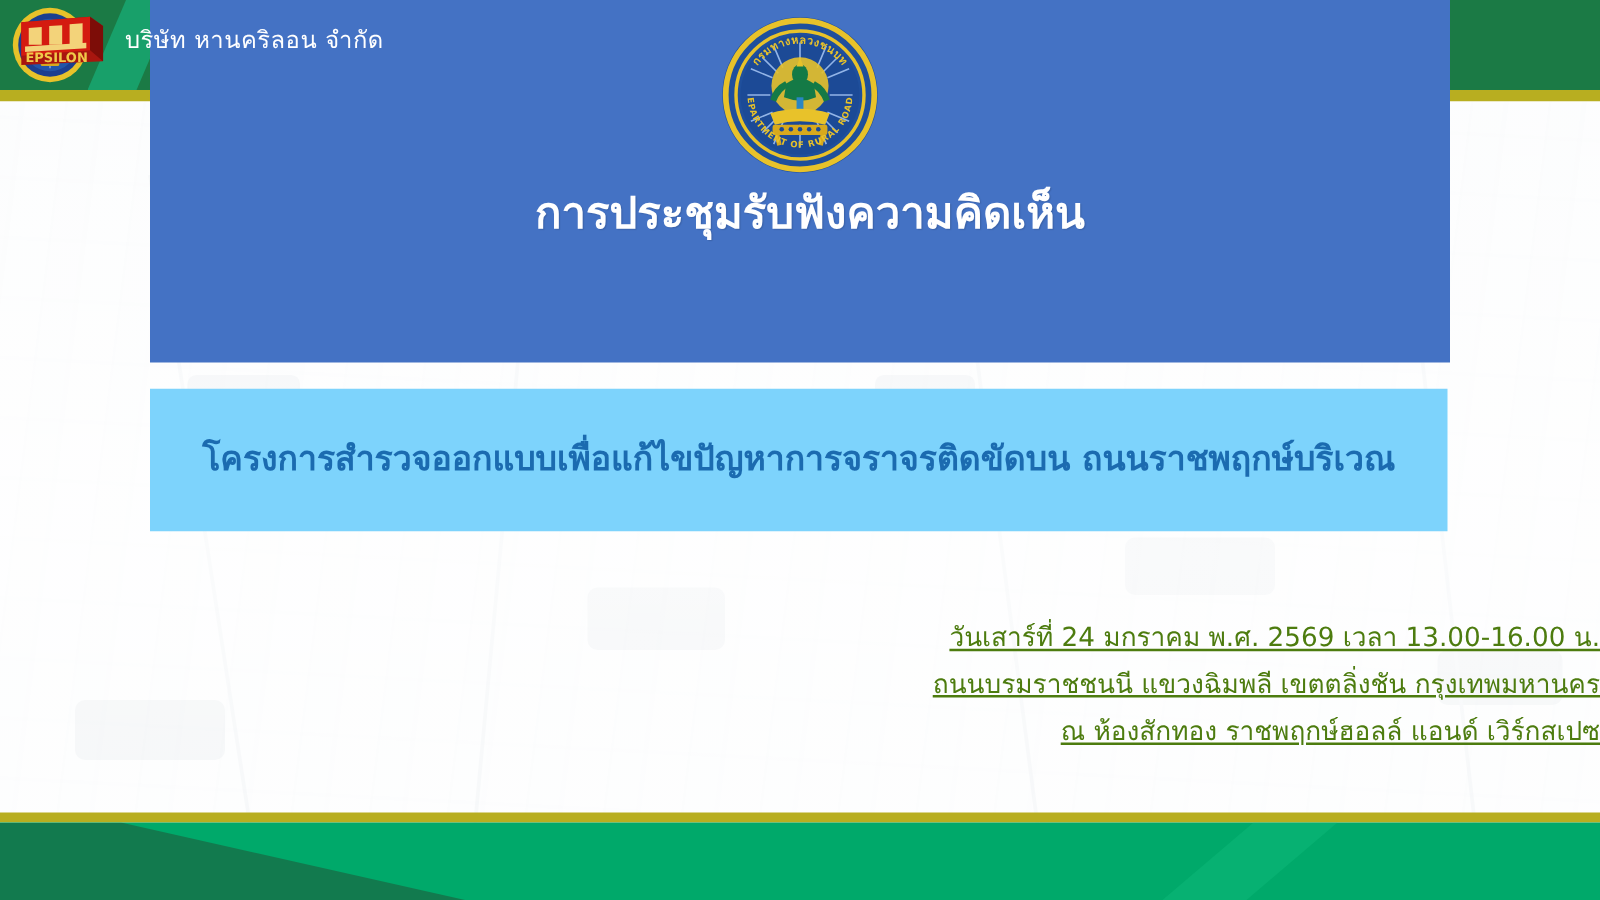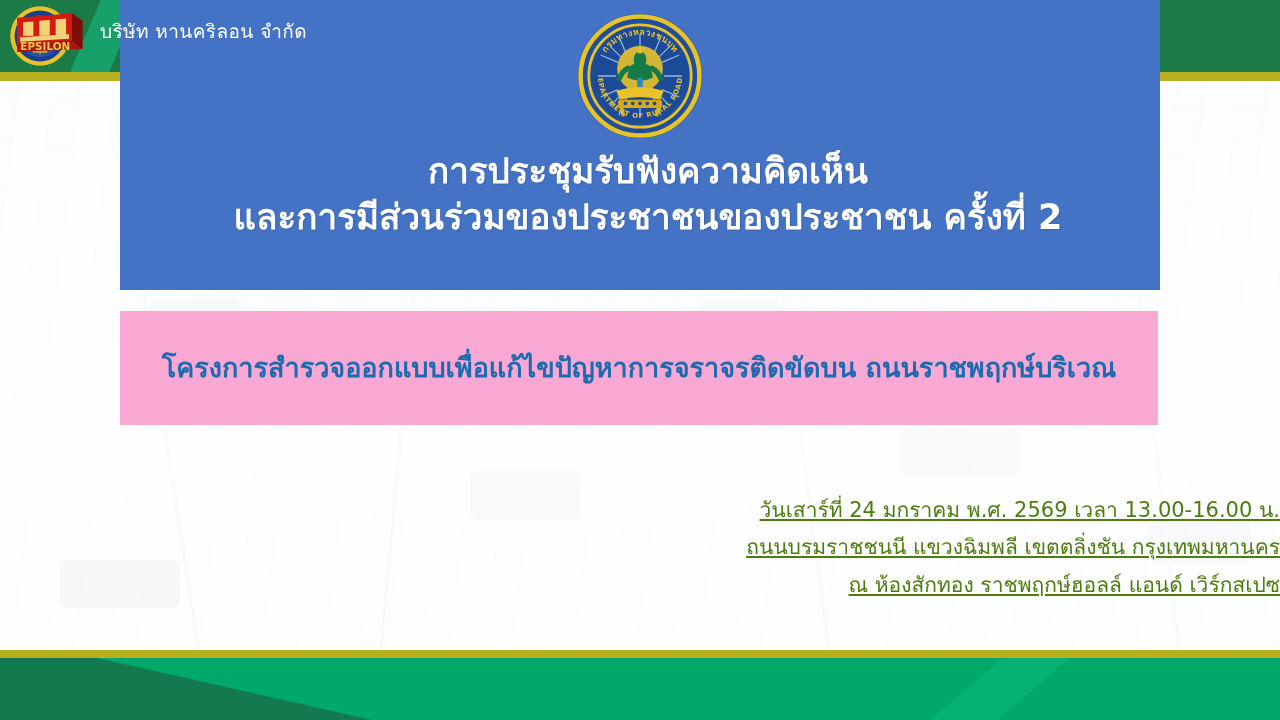--- a/index.html
+++ b/index.html
@@ -118,21 +118,21 @@
     text-shadow: 1px 1px 1px rgba(0,0,0,0.13);
   }
   .title-lines div { white-space: nowrap; }
 
   
   .subtitle-band {
     position: absolute;
     left: 120px; top: 311px;
     width: 1038px;
     height: 114px;
-    background: #f9a8d4;
+    background: #7dd3fc;
     display: flex;
     flex-direction: column;
     align-items: center;
     justify-content: center;
   }
   .subtitle-band div {
     color: #1b6bb0;
     font-size: 27px;
     font-weight: bold;
     line-height: 1.55;
@@ -286,21 +286,20 @@
       <text font-size="9.5" fill="#e8c22a" font-weight="bold" letter-spacing="0.5">
         <textPath href="#seal-top-arc" startOffset="50%" text-anchor="middle">กรมทางหลวงชนบท</textPath>
       </text>
       <text font-size="7.5" fill="#e8c22a" font-weight="bold" letter-spacing="0.8">
         <textPath href="#seal-bot-arc" startOffset="50%" text-anchor="middle">DEPARTMENT OF RURAL ROADS</textPath>
       </text>
     </svg>
 
     <div class="title-lines">
       <div>การประชุมรับฟังความคิดเห็น</div>
-      <div>และการมีส่วนร่วมของประชาชนของประชาชน ครั้งที่ 2</div>
     </div>
   </div>
 
   <div class="subtitle-band">
     <div>โครงการสำรวจออกแบบเพื่อแก้ไขปัญหาการจราจรติดขัดบน ถนนราชพฤกษ์บริเวณ</div>
   </div>
 
   <div class="details">
     <div>วันเสาร์ที่ 24 มกราคม พ.ศ. 2569 เวลา 13.00-16.00 น.</div>
     <div>ถนนบรมราชชนนี แขวงฉิมพลี เขตตลิ่งชัน กรุงเทพมหานคร</div>

